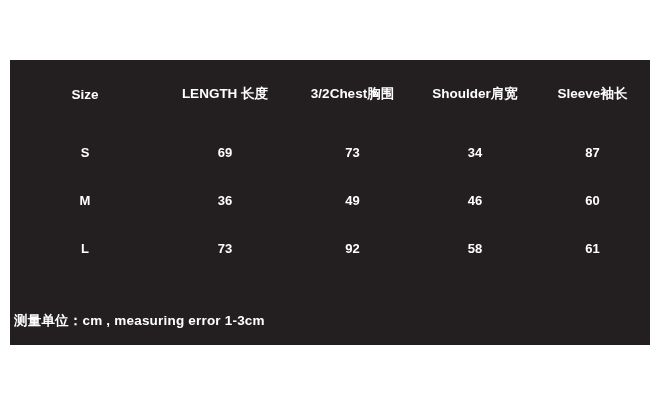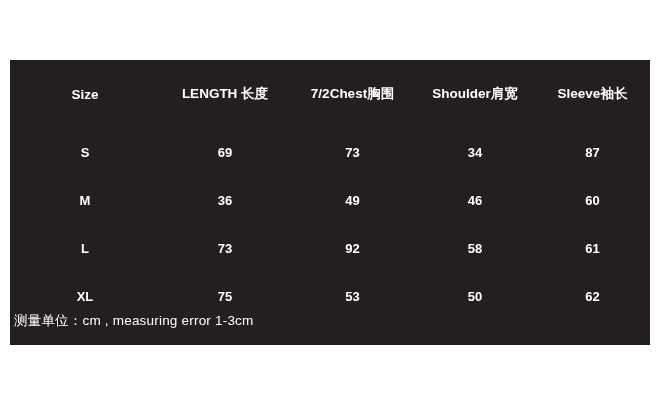--- a/index.html
+++ b/index.html
@@ -59,21 +59,21 @@
   .col-shoulder { width: 120px; }
   .col-sleeve { width: 115px; }
 
   .note {
     position: absolute;
     left: 14px;
     top: 312px;
     width: 620px;
     color: #ffffff;
     font-size: 13.5px;
-    font-weight: normal;
+    font-weight: bold;
     letter-spacing: 0.2px;
   }
 </style>
 </head>
 <body>
 
 <div class="page">
 
   <div class="panel"></div>
 
@@ -82,21 +82,21 @@
       <col class="col-size">
       <col class="col-length">
       <col class="col-chest">
       <col class="col-shoulder">
       <col class="col-sleeve">
     </colgroup>
     <thead>
       <tr>
         <th>Size</th>
         <th>LENGTH 长度</th>
-        <th>7/2Chest胸围</th>
+        <th>3/2Chest胸围</th>
         <th>Shoulder肩宽</th>
         <th>Sleeve袖长</th>
       </tr>
     </thead>
     <tbody>
       <tr>
         <td>S</td>
         <td>69</td>
         <td>73</td>
         <td>34</td>
@@ -109,25 +109,18 @@
         <td>46</td>
         <td>60</td>
       </tr>
       <tr>
         <td>L</td>
         <td>73</td>
         <td>92</td>
         <td>58</td>
         <td>61</td>
       </tr>
-      <tr>
-        <td>XL</td>
-        <td>75</td>
-        <td>53</td>
-        <td>50</td>
-        <td>62</td>
-      </tr>
     </tbody>
   </table>
 
   <div class="note">测量单位：cm , measuring error 1-3cm</div>
 
 </div>
 
 </body></html>

